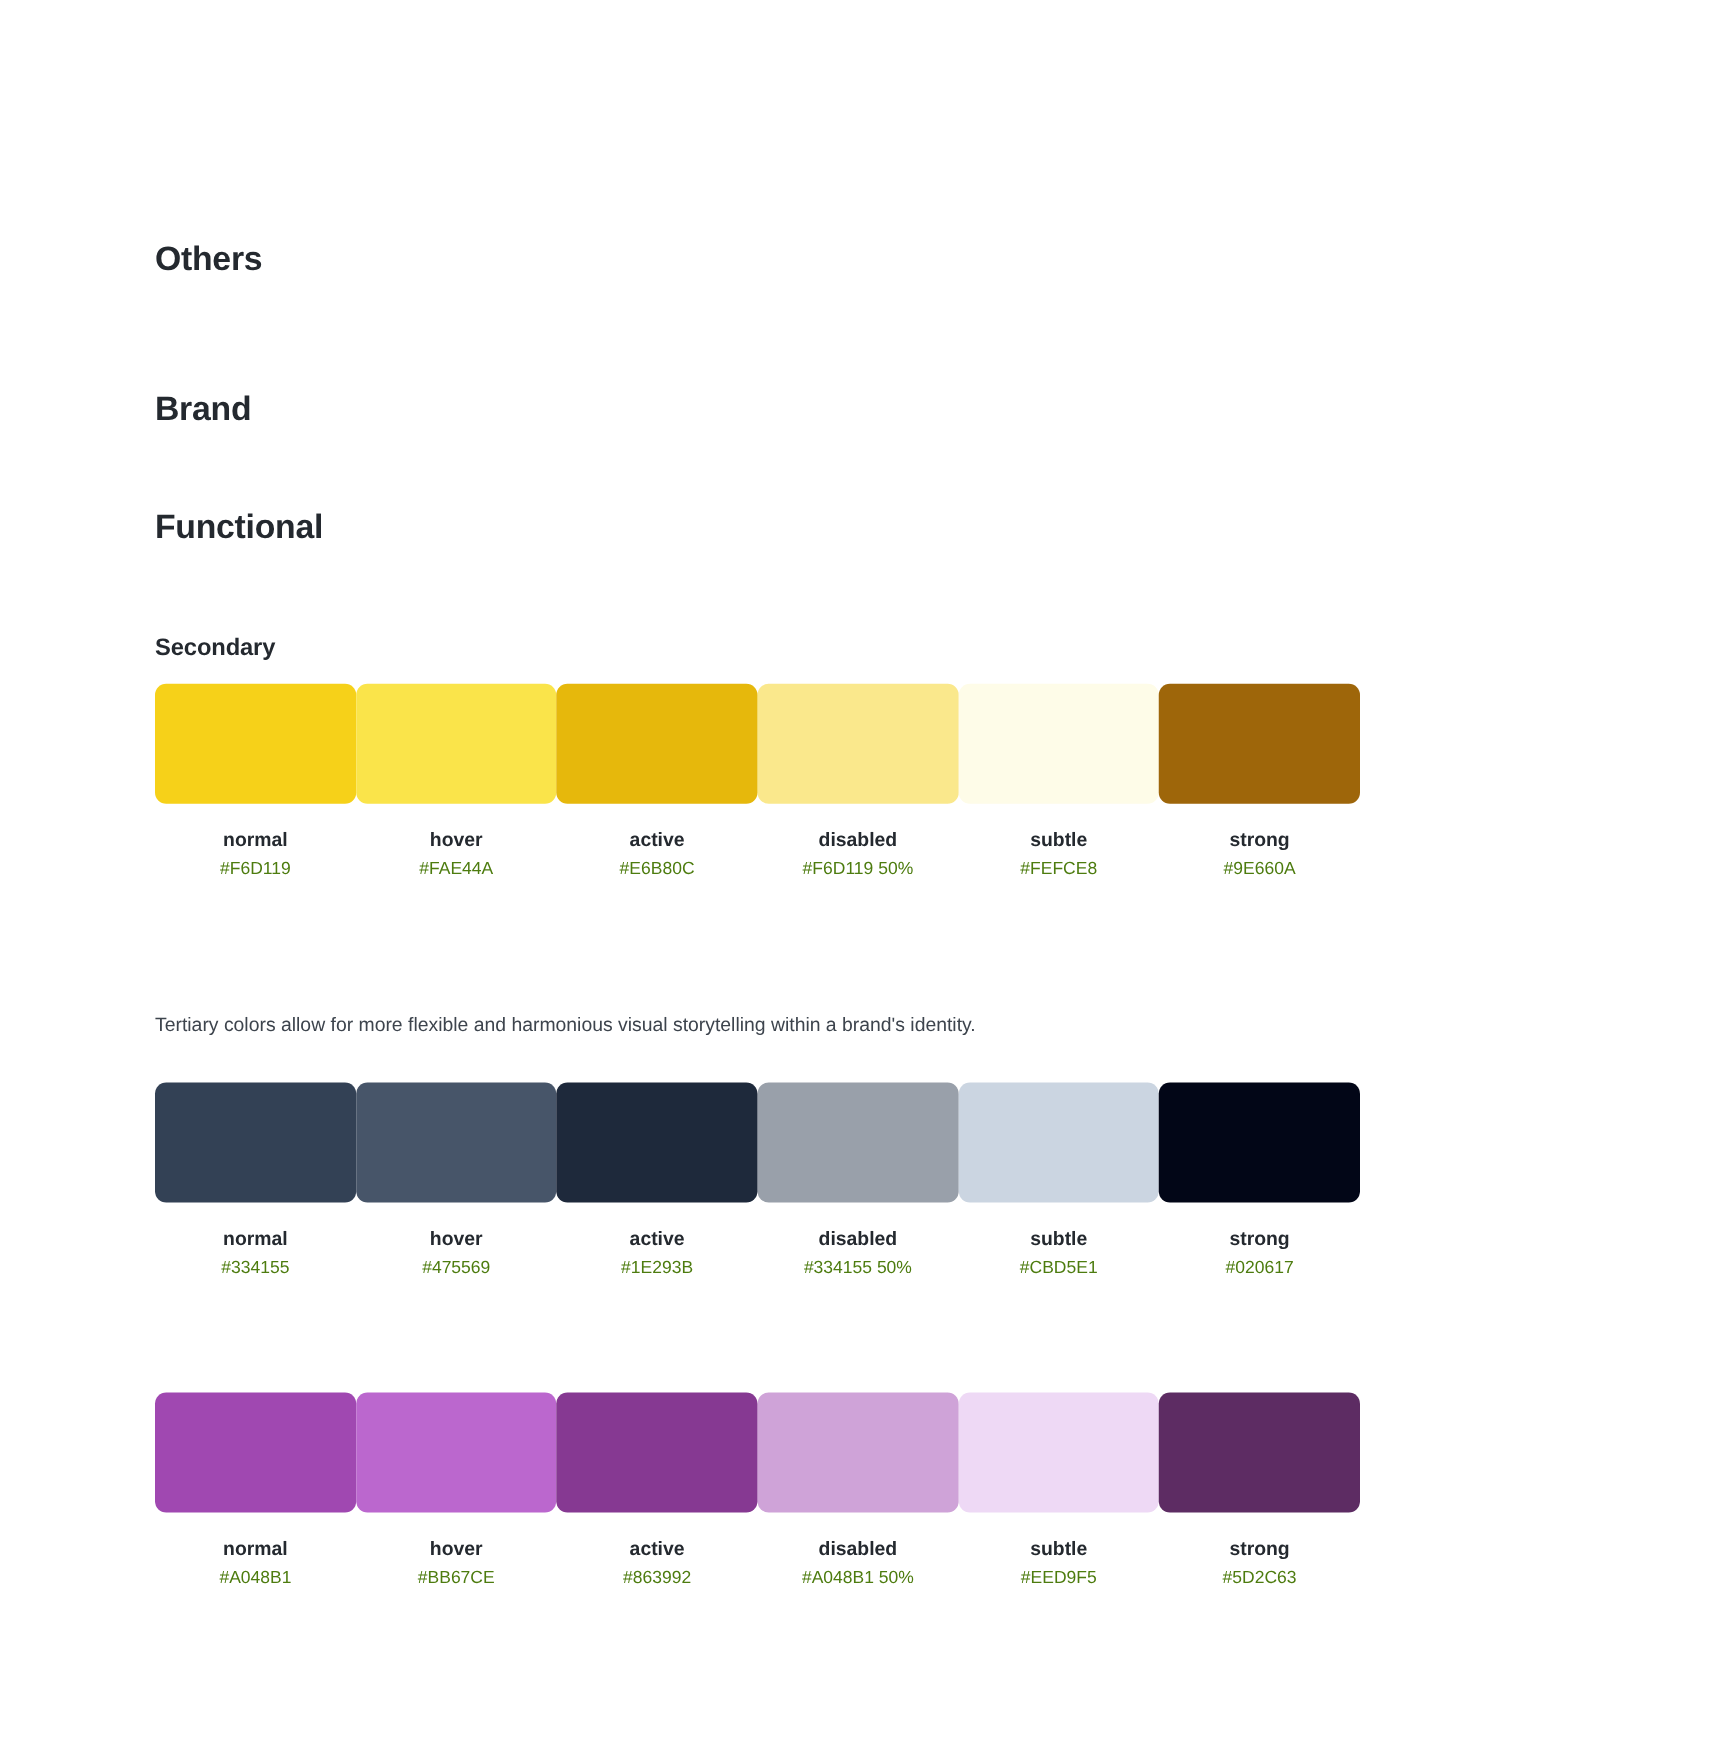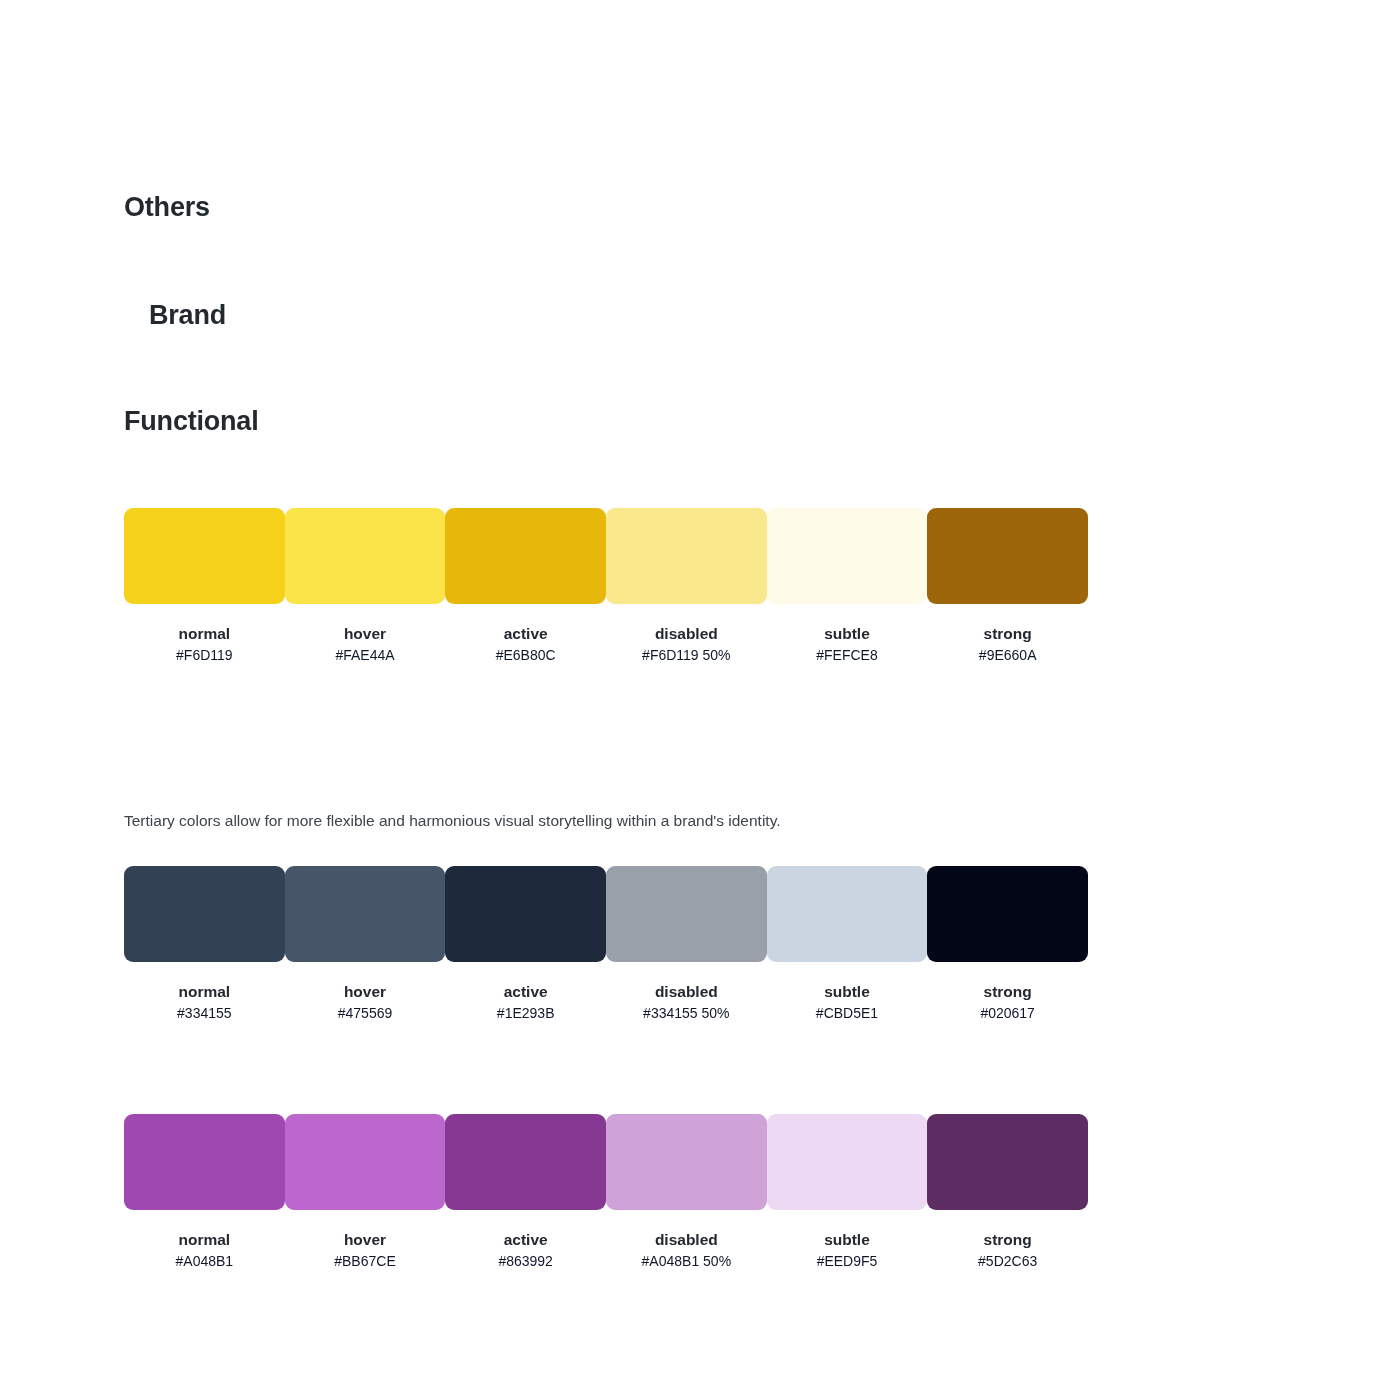--- a/index.html
+++ b/index.html
@@ -34,21 +34,21 @@
   
   .group-heading {
     font-size: 27px;
     font-weight: 700;
     letter-spacing: -0.2px;
     color: #24292f;
     line-height: 1;
     margin: 0;
   }
   .gh-others    { position: absolute; top: 194px; left: 0; }
-  .gh-brand     { position: absolute; top: 302px; left: 0; margin-left: 25px; }
+  .gh-brand     { position: absolute; top: 314px; left: 0; }
   .gh-functional{ position: absolute; top: 408px; left: 0; }
 
   
   .section { position: absolute; left: 0; width: 964px; }
   .section-secondary { top: 508px; }
   .section-tertiary  { top: 811px; }
   .section-primary   { top: 1114px; }
 
   .section-title {
     font-size: 19px;
@@ -89,37 +89,38 @@
     font-size: 15.5px;
     font-weight: 700;
     color: #24292f;
     line-height: 1.25;
   }
   .swatch-value {
     margin-top: 4px;
     text-align: center;
     font-size: 14px;
     font-weight: 400;
-    color: #0f172a;
+    color: #4d7c0f;
     line-height: 1.25;
   }
 </style>
 </head>
 <body>
 
 <div class="page">
   <div class="content">
 
     <h2 class="group-heading gh-others">Others</h2>
 
     <h2 class="group-heading gh-brand">Brand</h2>
 
     <h2 class="group-heading gh-functional">Functional</h2>
 
     <section class="section section-secondary">
+      <h3 class="section-title">Secondary</h3>
       <div class="swatch-grid">
         <div class="swatch-cell">
           <div class="swatch-chip" style="background-color: rgb(246, 209, 25);"></div>
           <div class="swatch-name">normal</div>
           <div class="swatch-value">#F6D119</div>
         </div>
         <div class="swatch-cell">
           <div class="swatch-chip" style="background-color: rgb(250, 228, 74);"></div>
           <div class="swatch-name">hover</div>
           <div class="swatch-value">#FAE44A</div>

